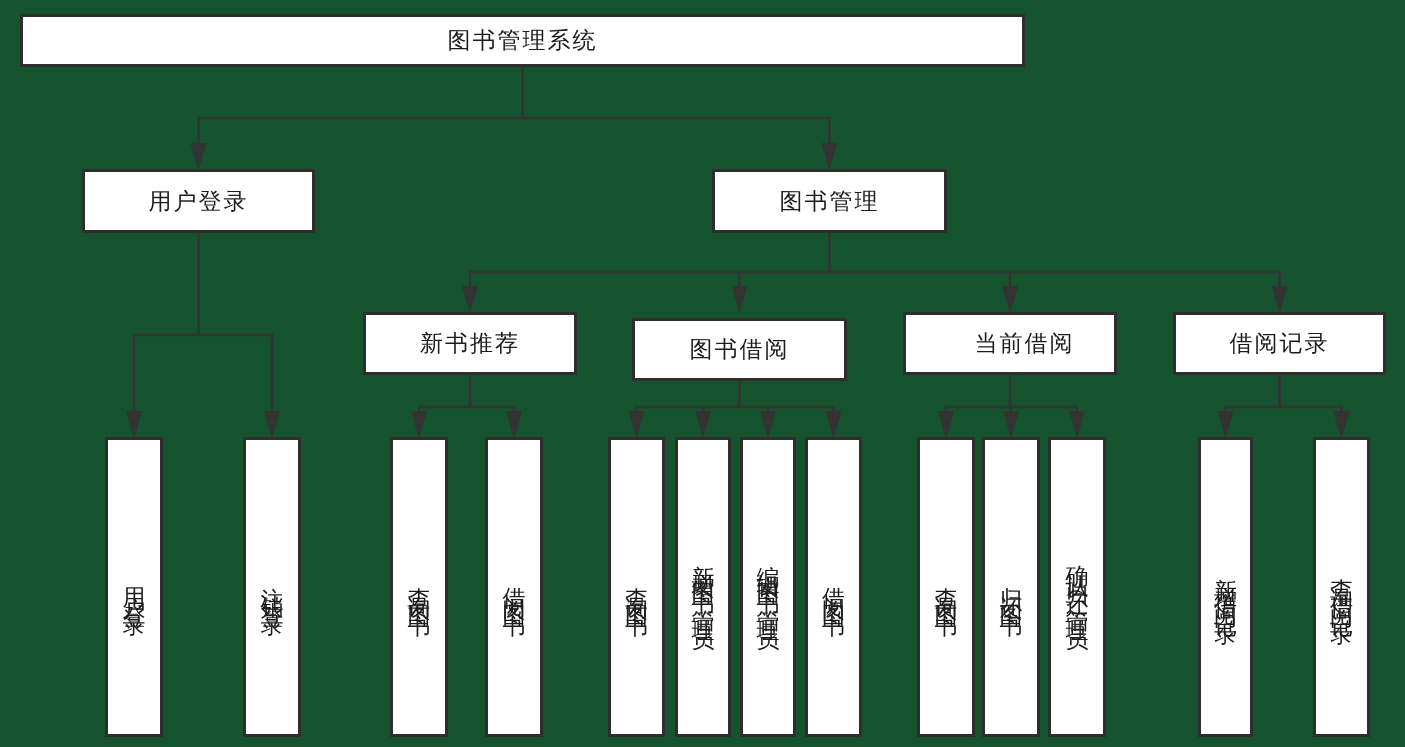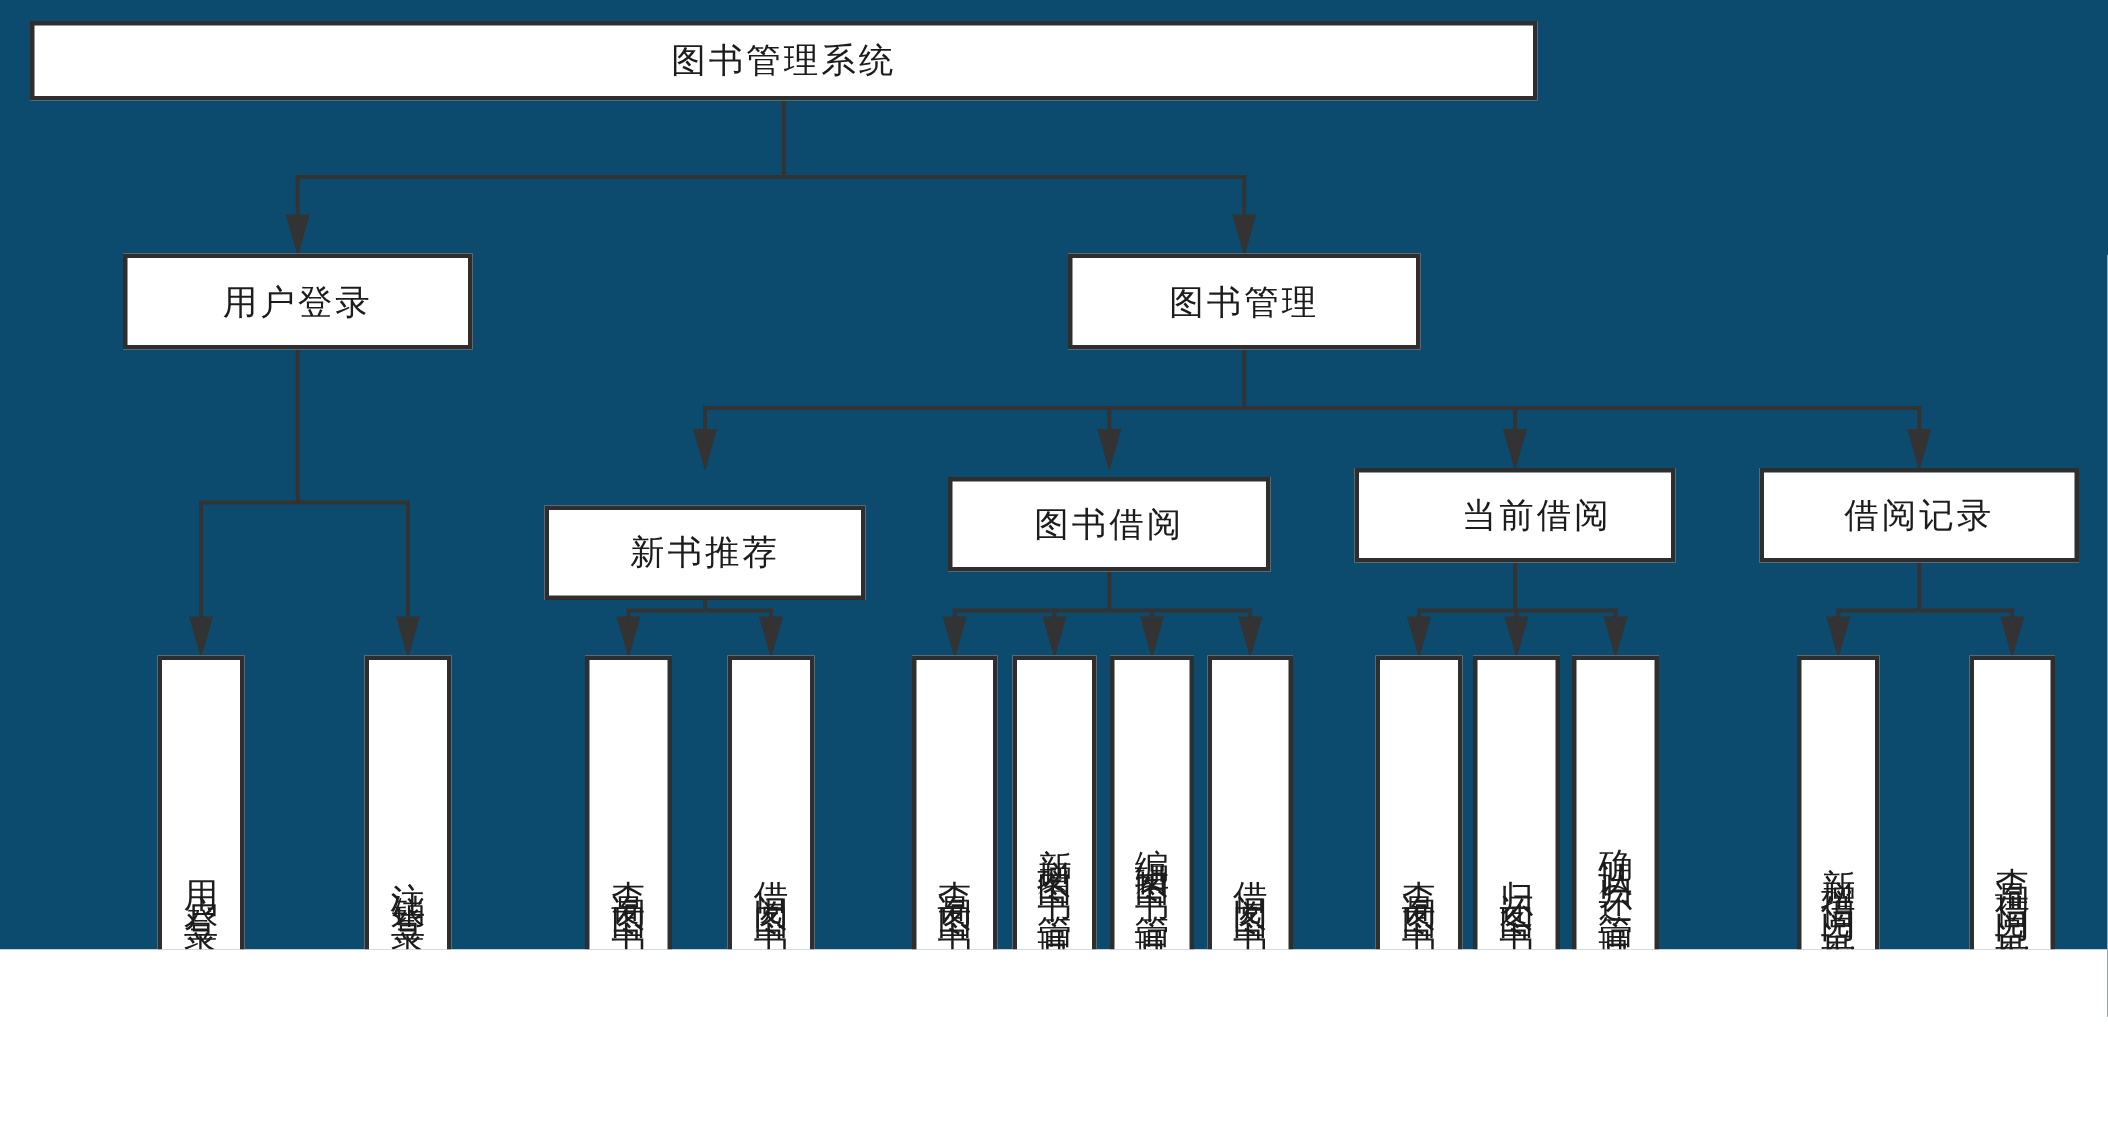--- a/index.html
+++ b/index.html
@@ -4,22 +4,22 @@
 <style>
   html, body {
     margin: 0;
     padding: 0;
     background: #ffffff;
     font-family: "Liberation Sans", "DejaVu Sans", sans-serif;
   }
   #canvas {
     position: relative;
     width: 1405px;
-    height: 633px;
-    background: #0c4a6e;
+    height: 747px;
+    background: #14532d;
     overflow: hidden;
   }
   #connectors {
     position: absolute;
     left: 0;
     top: 0;
     z-index: 1;
   }
   .node {
     position: absolute;
@@ -111,21 +111,21 @@
       <line x1="1224.2" y1="407" x2="1342.8" y2="407" stroke="#333333" stroke-width="2.6"></line>
       <line x1="1225.5" y1="406" x2="1225.5" y2="419" stroke="#333333" stroke-width="2.6"></line>
       <polygon points="1225.5,439 1217.5,411 1233.5,411" fill="#333333"></polygon>
       <line x1="1341.5" y1="406" x2="1341.5" y2="419" stroke="#333333" stroke-width="2.6"></line>
       <polygon points="1341.5,439 1333.5,411 1349.5,411" fill="#333333"></polygon>
     </svg>
   <div id="nodes">
       <div class="node h" style="left: 20px; top: 14px; width: 1005px; height: 53px; border-color: rgb(46, 46, 46); color: rgb(28, 28, 28);">图书管理系统</div>
       <div class="node h" style="left: 82px; top: 169px; width: 233px; height: 64px; border-color: rgb(46, 46, 46); color: rgb(28, 28, 28);">用户登录</div>
       <div class="node h" style="left: 712px; top: 169px; width: 235px; height: 64px; border-color: rgb(46, 46, 46); color: rgb(28, 28, 28);">图书管理</div>
-      <div class="node h" style="left: 363px; top: 312px; width: 214px; height: 63px; border-color: rgb(46, 46, 46); color: rgb(28, 28, 28); margin-top: 25px;">新书推荐</div>
+      <div class="node h" style="left: 363px; top: 312px; width: 214px; height: 63px; border-color: rgb(46, 46, 46); color: rgb(28, 28, 28);">新书推荐</div>
       <div class="node h" style="left: 632px; top: 318px; width: 215px; height: 63px; border-color: rgb(46, 46, 46); color: rgb(28, 28, 28);">图书借阅</div>
       <div class="node h" style="left: 903px; top: 312px; width: 214px; height: 63px; border-color: rgb(46, 46, 46); color: rgb(28, 28, 28); padding-left: 29px;">当前借阅</div>
       <div class="node h" style="left: 1173px; top: 312px; width: 213px; height: 63px; border-color: rgb(46, 46, 46); color: rgb(28, 28, 28);">借阅记录</div>
       <div class="node v" style="left: 105px; top: 437px; width: 58px; height: 300px; border-color: rgb(46, 46, 46); color: rgb(28, 28, 28);">用户登录</div>
       <div class="node v" style="left: 243px; top: 437px; width: 58px; height: 300px; border-color: rgb(46, 46, 46); color: rgb(28, 28, 28);">注销登录</div>
       <div class="node v" style="left: 390px; top: 437px; width: 58px; height: 300px; border-color: rgb(46, 46, 46); color: rgb(28, 28, 28);">查询图书</div>
       <div class="node v" style="left: 485px; top: 437px; width: 58px; height: 300px; border-color: rgb(46, 46, 46); color: rgb(28, 28, 28);">借阅图书</div>
       <div class="node v" style="left: 608px; top: 437px; width: 57px; height: 300px; border-color: rgb(46, 46, 46); color: rgb(28, 28, 28);">查询图书</div>
       <div class="node v" style="left: 675px; top: 437px; width: 56px; height: 300px; border-color: rgb(46, 46, 46); color: rgb(28, 28, 28);">新增图书（管理员）</div>
       <div class="node v" style="left: 740px; top: 437px; width: 56px; height: 300px; border-color: rgb(46, 46, 46); color: rgb(28, 28, 28);">编辑图书（管理员）</div>

